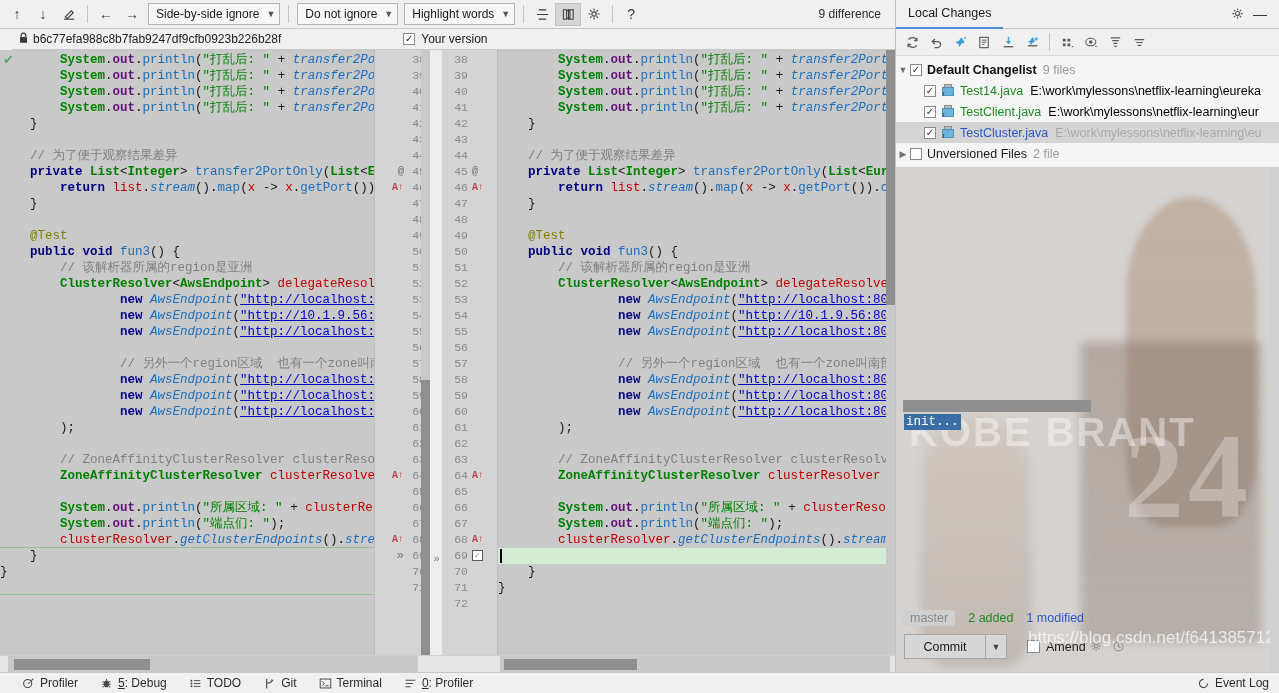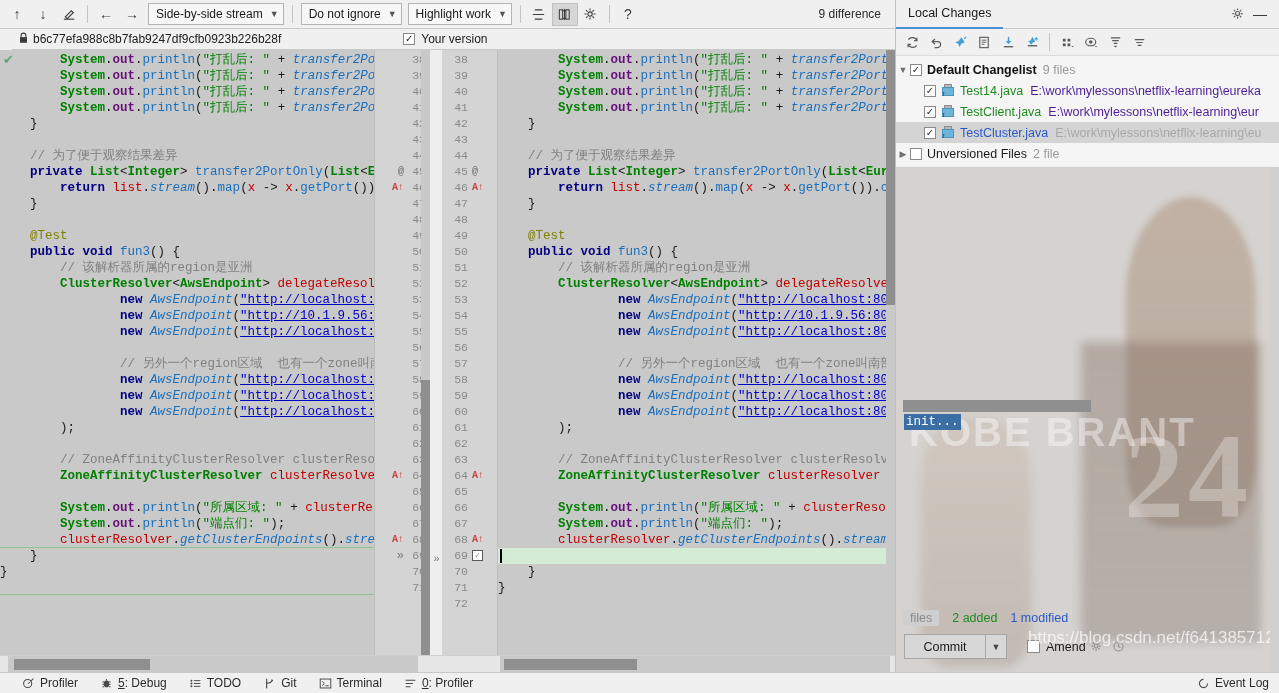--- a/index.html
+++ b/index.html
@@ -171,21 +171,21 @@
                      background: #6cb4d9; border: 1px solid #4b93bb; }
   .file-ico .jtop { position: absolute; left: 3px; top: 0px; width: 8px; height: 4px;
                     background: #b9b9b9; border: 1px solid #8d8d8d; }
   .file-ico .jmark { position: absolute; left: 1px; top: 7px; font-size: 7px; color: #153d52;
                      font-family: "Liberation Serif", serif; line-height: 7px; }
   .node-label { font-weight: bold; color: #111; margin-right: 6px; }
   .node-count { color: #9a9a9a; font-weight: normal; }
   .fname { margin-right: 7px; }
   .fname.added { color: #1f8a1f; }
   .fname.modified { color: #2a59c8; }
-  .fpath { color: #4c1d95; overflow: hidden; }
+  .fpath { color: #000000; overflow: hidden; }
   .fpath.dim { color: #a8a8a8; }
   .plain-label { color: #1a1a1a; margin-right: 6px; }
 
   #lc-body {
     position: absolute; left: 0; top: 167px; width: 384px; height: 505px;
     background: #d9d9d9; overflow: hidden;
   }
   
   #bg-art { position: absolute; inset: 0; overflow: hidden; }
   #bg-art .sky {
@@ -279,30 +279,30 @@
     <div class="tb-icon">
       <svg width="15" height="15" viewBox="0 0 16 16">
           <path d="M2 13h11" stroke="#3c3c3c" stroke-width="1.2" fill="none"></path>
           <path d="M3.5 10.5 10 4l2 2-6.5 6.5z" stroke="#3c3c3c" stroke-width="1.2" fill="none"></path>
         </svg>
     </div>
     <div class="tb-sep"></div>
     <div class="tb-icon">←</div>
     <div class="tb-icon">→</div>
     <div class="tb-combo">
-      <span>Side-by-side stream</span>
+      <span>Side-by-side ignore</span>
       <span class="cb-arrow">▼</span>
     </div>
     <div class="tb-sep"></div>
     <div class="tb-combo">
       <span>Do not ignore</span>
       <span class="cb-arrow">▼</span>
     </div>
     <div class="tb-combo">
-      <span>Highlight work</span>
+      <span>Highlight words</span>
       <span class="cb-arrow">▼</span>
     </div>
     <div class="tb-sep"></div>
     <div class="tb-icon">
       <svg width="15" height="15" viewBox="0 0 16 16">
           <path d="M4 3h8M2 8h12M4 13h8" stroke="#3c3c3c" stroke-width="1.3"></path>
         </svg>
     </div>
     <div class="tb-icon active">
       <svg width="15" height="15" viewBox="0 0 16 16">
@@ -679,21 +679,21 @@
         <div class="kobe">KOBE BRANT</div>
       </div>
 
       <div id="commit-msg-box">
         <div id="cm-scroll-top"></div>
         <div id="cm-selected-text">init...</div>
       </div>
 
       <div id="lc-footer">
         <div id="branch-row">
-          <span id="branch-chip">files</span>
+          <span id="branch-chip">master</span>
           <span id="added-count">2 added</span>
           <span id="modified-count">1 modified</span>
         </div>
         <div id="commit-row">
           <div id="commit-button">
             <span>Commit</span>
           </div>
           <div id="commit-split">
             <span>▼</span>
           </div>

